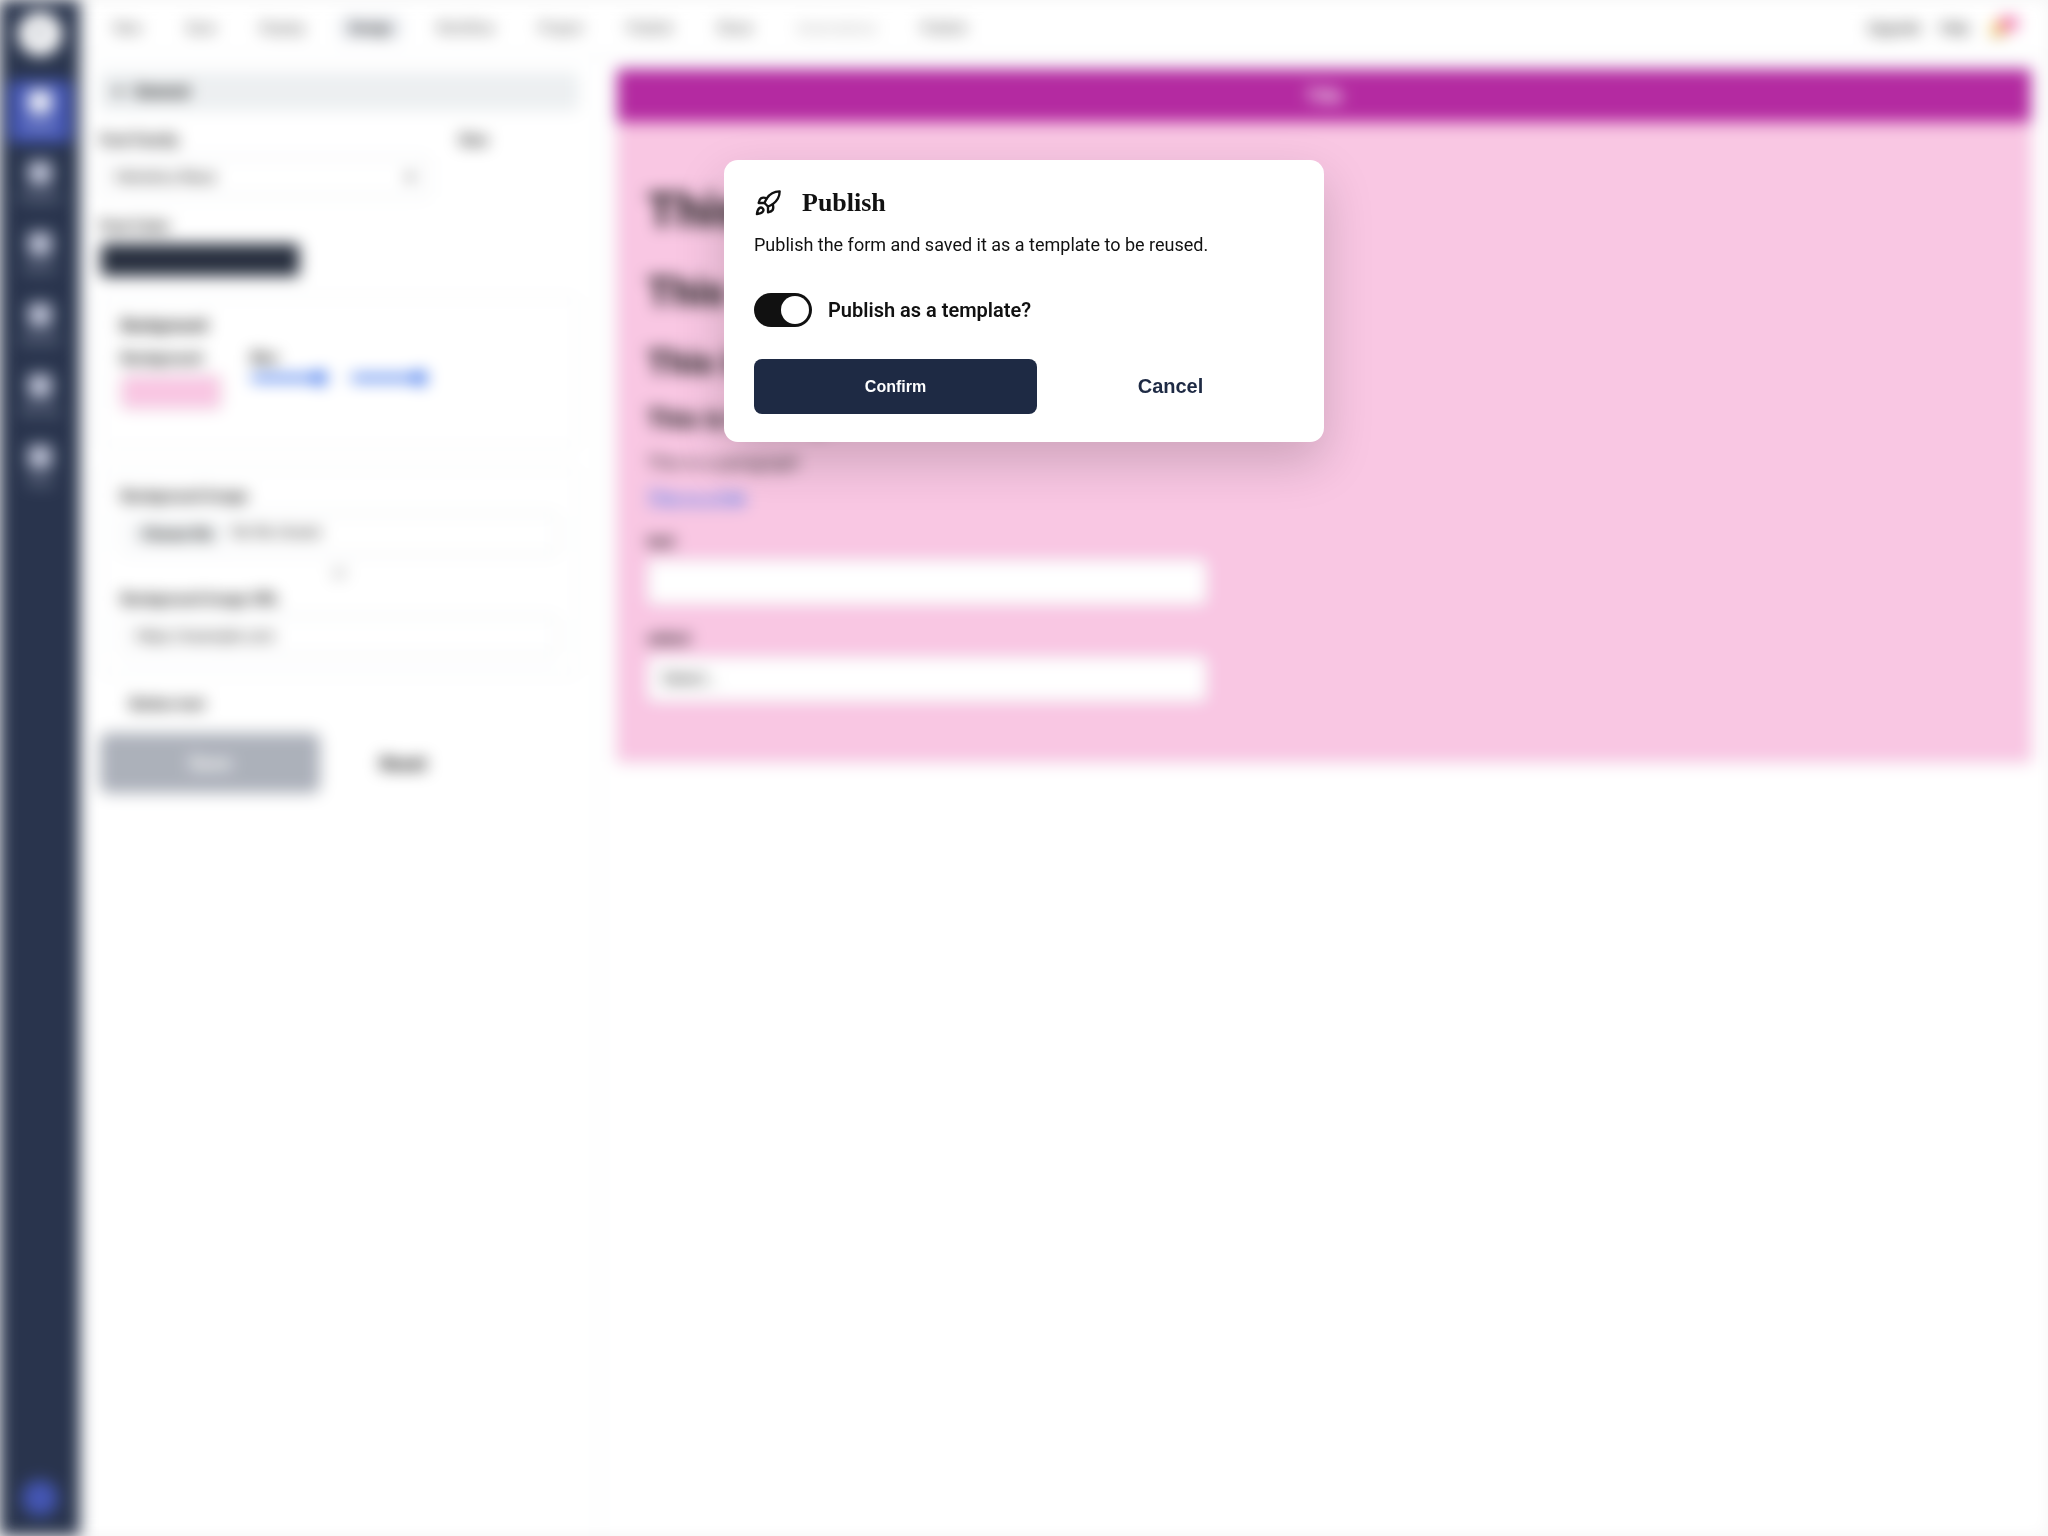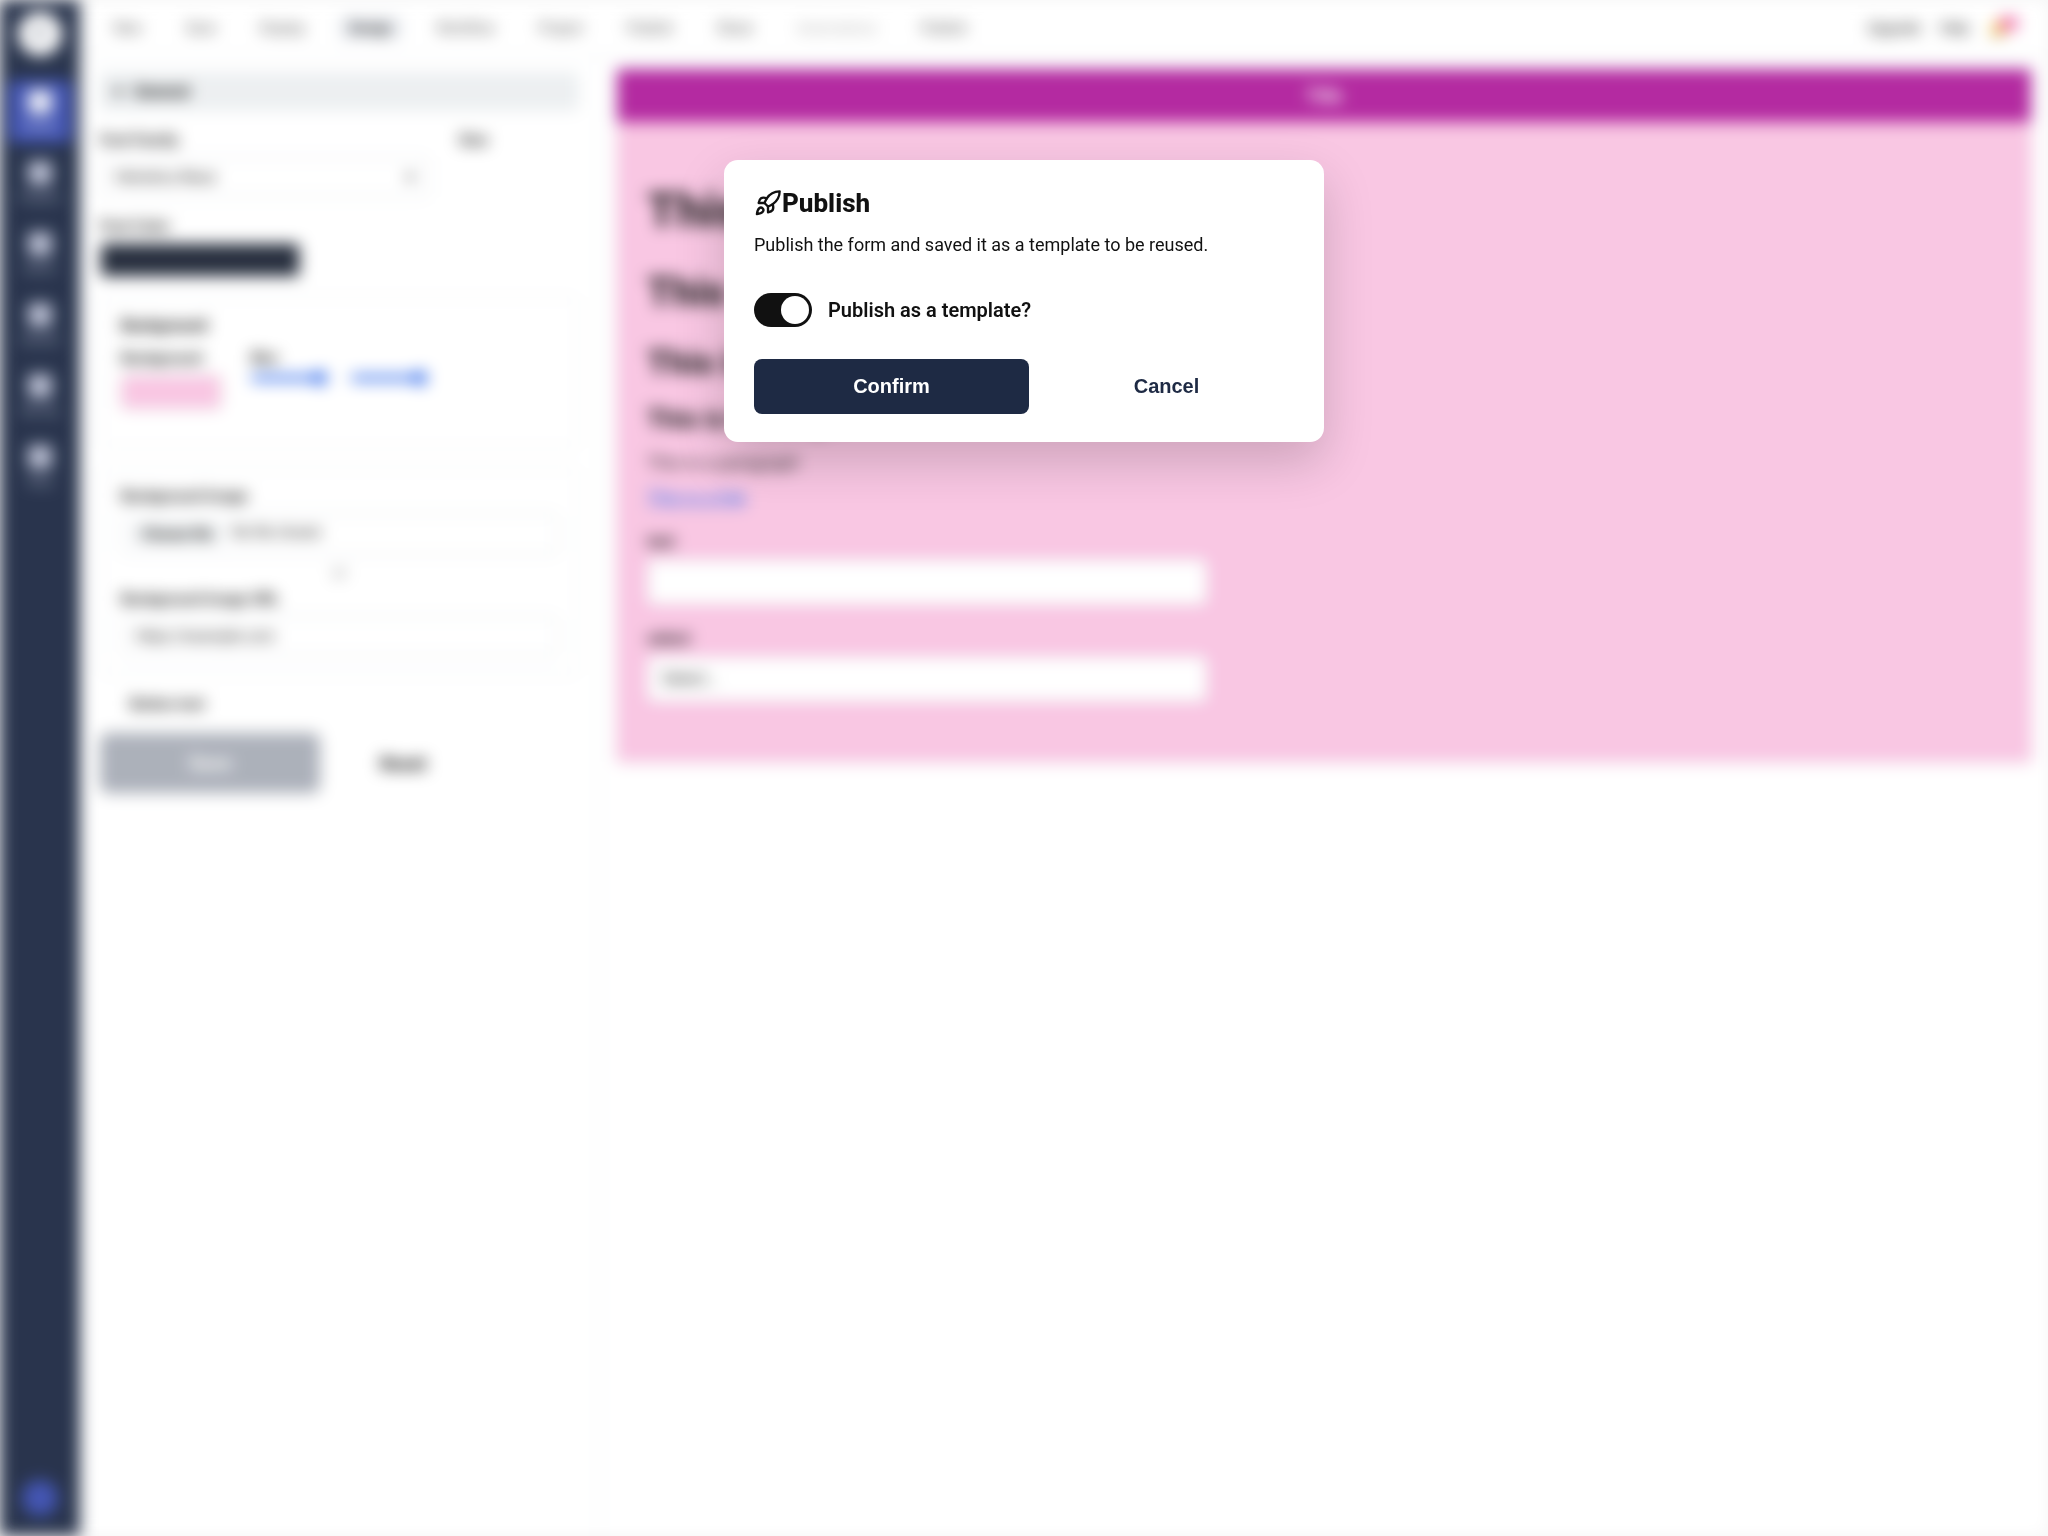--- a/index.html
+++ b/index.html
@@ -112,38 +112,38 @@
     background: rgba(255,255,255,0.05);
     display:flex; align-items:flex-start; justify-content:center;
     padding-top: 160px;
     z-index: 100;
   }
   .modal {
     width: 600px; background:#fff; border-radius:14px;
     box-shadow: 0 20px 50px rgba(0,0,0,0.18);
     padding: 28px 30px;
   }
-  .modal-header { display:flex; align-items:center; gap:0; margin-bottom:14px;}
+  .modal-header { display:flex; align-items:center; gap:20px; margin-bottom:14px;font-family:Liberation Serif, serif;}
   .modal-title { font-size:26px; font-weight:800; color:#111; }
   .rocket { width:28px;height:28px; }
   .modal-msg { font-size:18px; color:#111; line-height:1.4; margin-bottom:36px; }
 
   .toggle-row { display:flex; align-items:center; gap:16px; margin-bottom:32px; }
   .toggle {
     width:58px; height:34px; border-radius:34px; background:#111; position:relative; cursor:pointer;
   }
   .toggle .knob {
     position:absolute; right:3px; top:3px; width:28px;height:28px;border-radius:50%;background:#fff;
   }
   .toggle-label { font-size:20px; font-weight:600; color:#111; }
 
   .modal-actions { display:flex; gap:10px; }
   .btn-confirm {
-    flex:1; background:#1e2a44; color:#fff; font-weight:700; font-size:20px;
-    padding:16px 10px; border:none; border-radius:8px; text-align:center; cursor:pointer;
+    flex:1; background:#1e2a44; color:#fff; font-weight:700; font-size:16px;
+    padding:16px 18px; border:none; border-radius:8px; text-align:center; cursor:pointer;
   }
   .btn-cancel {
     flex:1; background:transparent; color:#1e2a44; font-weight:700; font-size:20px;
     padding:16px 0; border:none; text-align:center; cursor:pointer;
   }
 </style>
 </head>
 <body>
 
 <div class="app blurred-bg">

